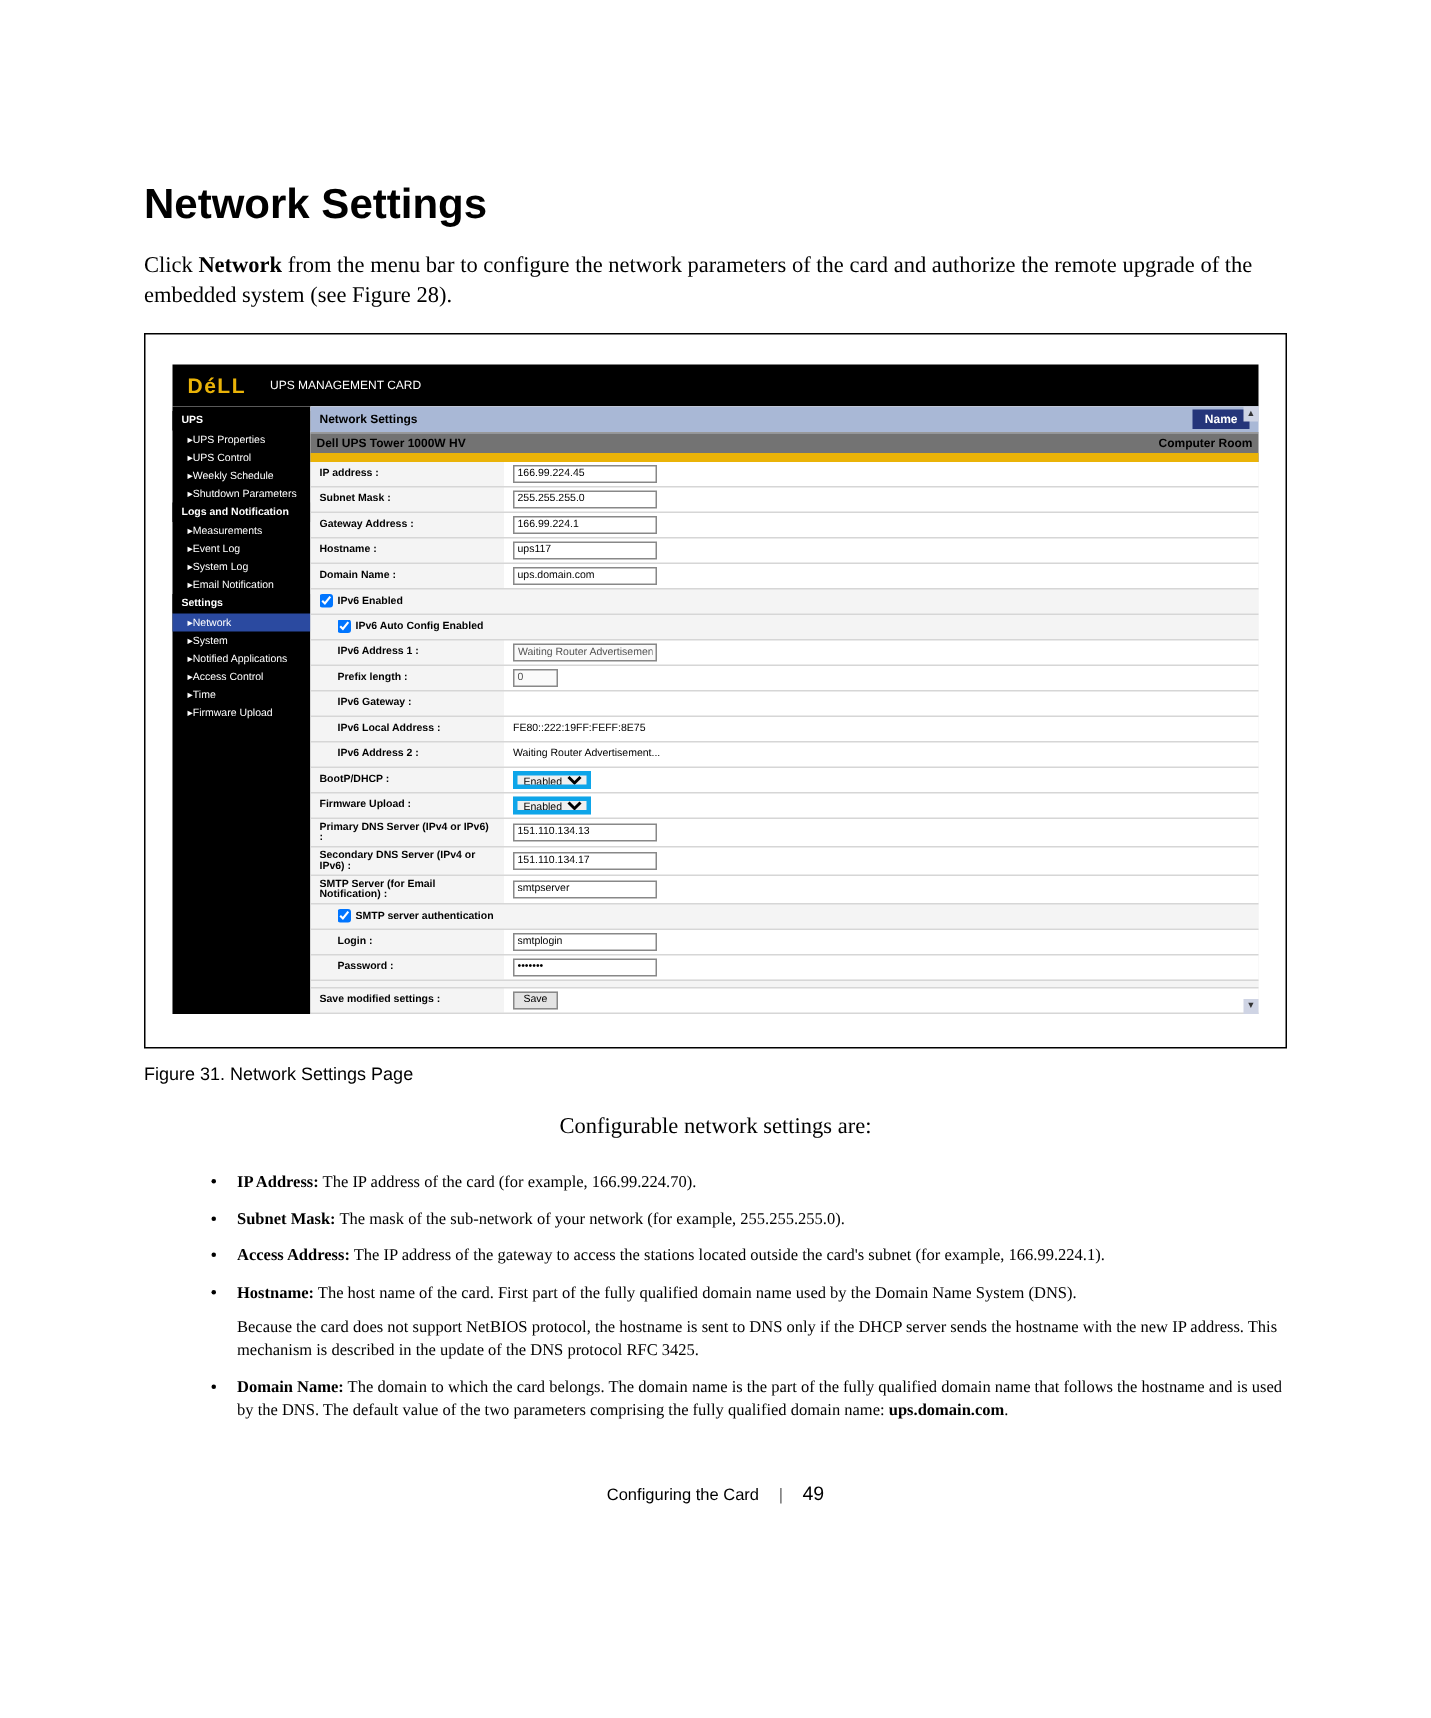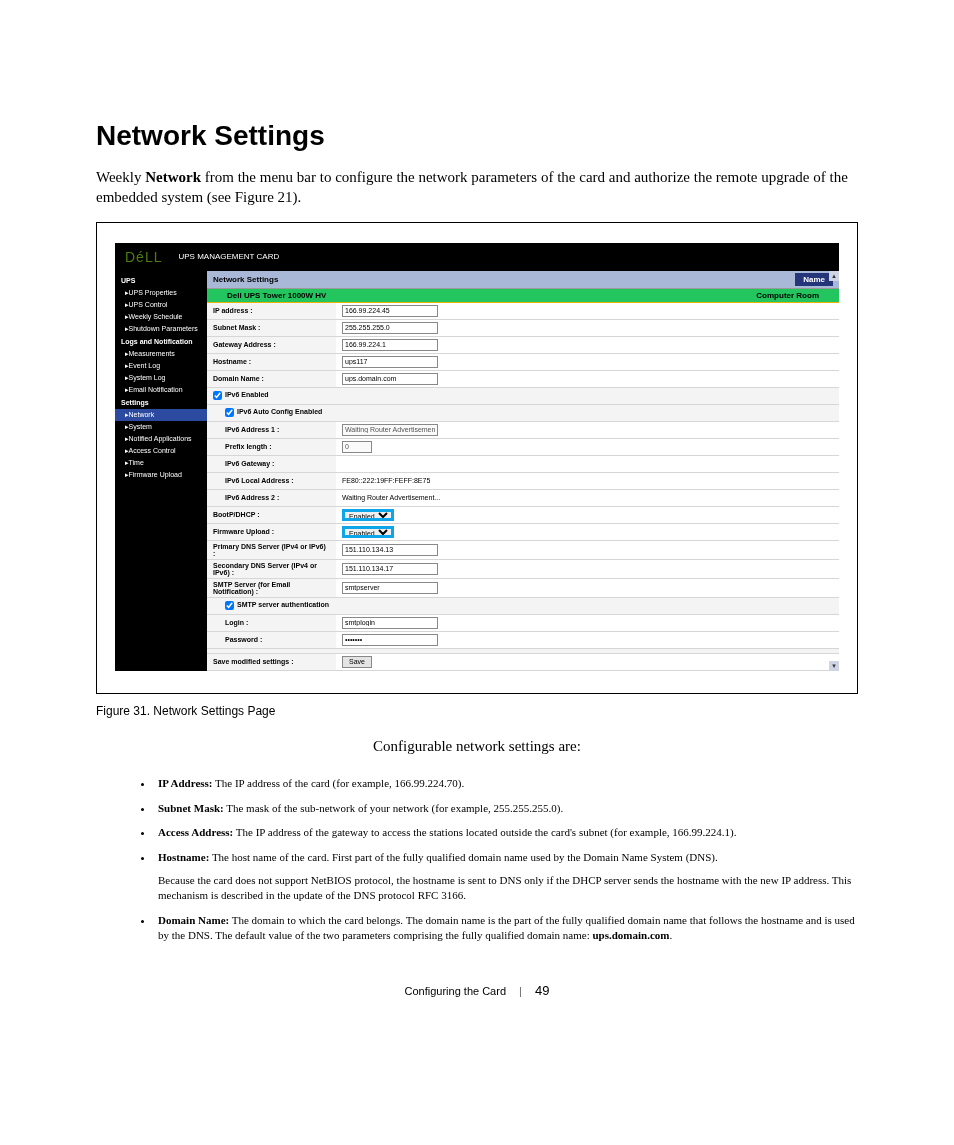--- a/index.html
+++ b/index.html
@@ -39,22 +39,22 @@
   .card-header {
     background: #000;
     color: #fff;
     padding: 6px 10px;
     display: flex;
     align-items: center;
     gap: 16px;
   }
   .logo {
     font-family: Arial, sans-serif;
-    color: #4d7c0f;
-    font-weight: normal;
+    color: #eab308;
+    font-weight: bold;
     font-size: 14px;
     letter-spacing: 1px;
   }
   .card-title {
     color: #fff;
     font-size: 8px;
   }
   .card-body {
     display: flex;
     background: #e8e8e8;
@@ -102,25 +102,25 @@
   .help-cell {
     background: #25357a;
     color: #fff;
     padding: 2px 8px;
     font-weight: bold;
     font-size: 8px;
   }
   .device-row {
     display: flex;
     justify-content: space-between;
-    padding: 2px 20px;
-    font-weight: bold;
-    font-size: 8px;
-    border-bottom: 1px solid #eab308;
-    background: #22c55e;
+    padding: 2px 4px;
+    font-weight: bold;
+    font-size: 8px;
+    border-bottom: 6px solid #eab308;
+    background: #737373;
   }
   table.settings {
     width: 100%;
     border-collapse: collapse;
     font-size: 7px;
   }
   table.settings td {
     border-bottom: 1px solid #d6d6d6;
     padding: 2px 6px;
     vertical-align: middle;
@@ -201,21 +201,21 @@
   }
   .footer .sep { margin: 0 10px; color: #666; }
   .footer .pn { font-size: 13px; }
 </style>
 </head>
 <body>
 
 <div class="page">
   <h1>Network Settings</h1>
   <p class="intro">
-    <span>Weekly </span><span class="bold">Network</span><span> from the menu bar to configure the network parameters of the card and authorize the remote upgrade of the embedded system (see Figure 21).</span>
+    <span>Click </span><span class="bold">Network</span><span> from the menu bar to configure the network parameters of the card and authorize the remote upgrade of the embedded system (see Figure 28).</span>
   </p>
 
   <div class="figure-box">
     <div class="card-wrap">
       <div class="card-header">
         <span class="logo">DéLL</span>
         <span class="card-title">UPS MANAGEMENT CARD</span>
       </div>
       <div class="card-body">
         <div class="sidebar">
@@ -343,21 +343,21 @@
 
   <div class="caption">Figure 31. Network Settings Page</div>
 
   <p class="body-text">Configurable network settings are:</p>
 
   <ul class="defs">
     <li><span class="bold">IP Address:</span><span> The IP address of the card (for example, 166.99.224.70).</span></li>
     <li><span class="bold">Subnet Mask:</span><span> The mask of the sub-network of your network (for example, 255.255.255.0).</span></li>
     <li><span class="bold">Access Address:</span><span> The IP address of the gateway to access the stations located outside the card's subnet (for example, 166.99.224.1).</span></li>
     <li><span class="bold">Hostname:</span><span> The host name of the card. First part of the fully qualified domain name used by the Domain Name System (DNS).</span>
-      <p>Because the card does not support NetBIOS protocol, the hostname is sent to DNS only if the DHCP server sends the hostname with the new IP address. This mechanism is described in the update of the DNS protocol RFC 3166.</p>
+      <p>Because the card does not support NetBIOS protocol, the hostname is sent to DNS only if the DHCP server sends the hostname with the new IP address. This mechanism is described in the update of the DNS protocol RFC 3425.</p>
     </li>
     <li><span class="bold">Domain Name:</span><span> The domain to which the card belongs. The domain name is the part of the fully qualified domain name that follows the hostname and is used by the DNS. The default value of the two parameters comprising the fully qualified domain name: </span><span class="bold">ups.domain.com</span><span>.</span></li>
   </ul>
 
   <div class="footer">
     <span>Configuring the Card</span>
     <span class="sep">|</span>
     <span class="pn">49</span>
   </div>
 </div>

